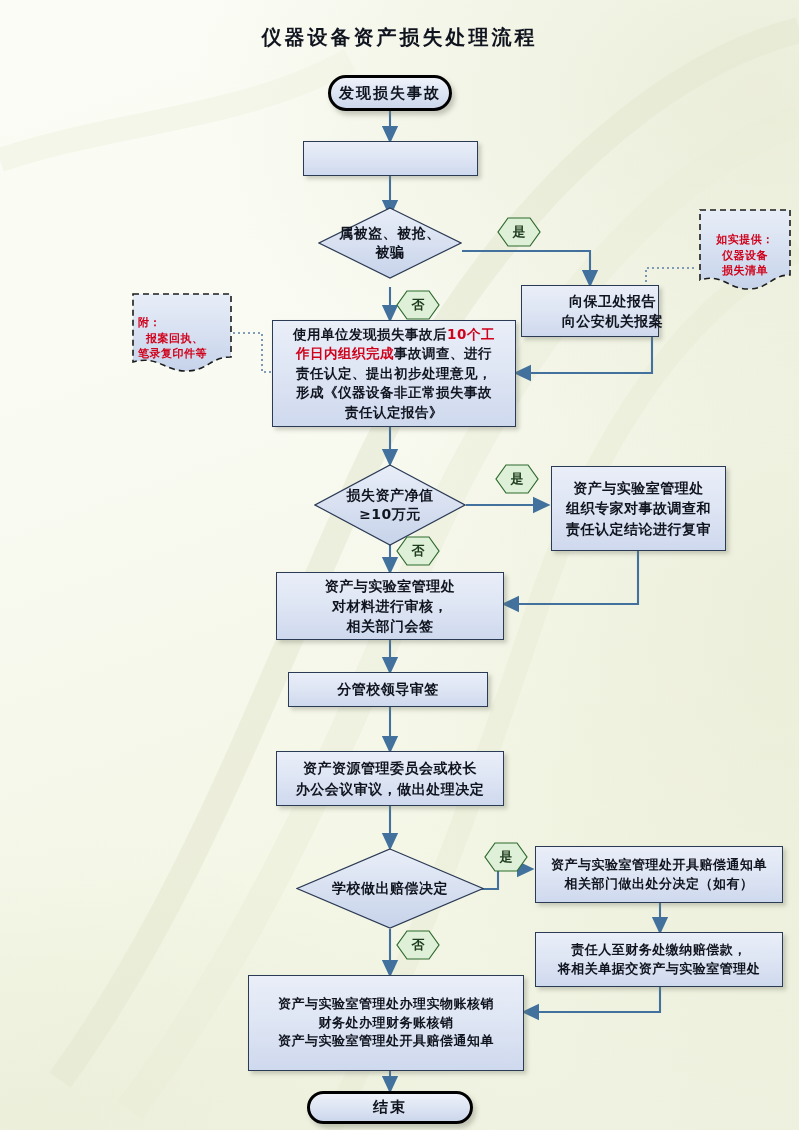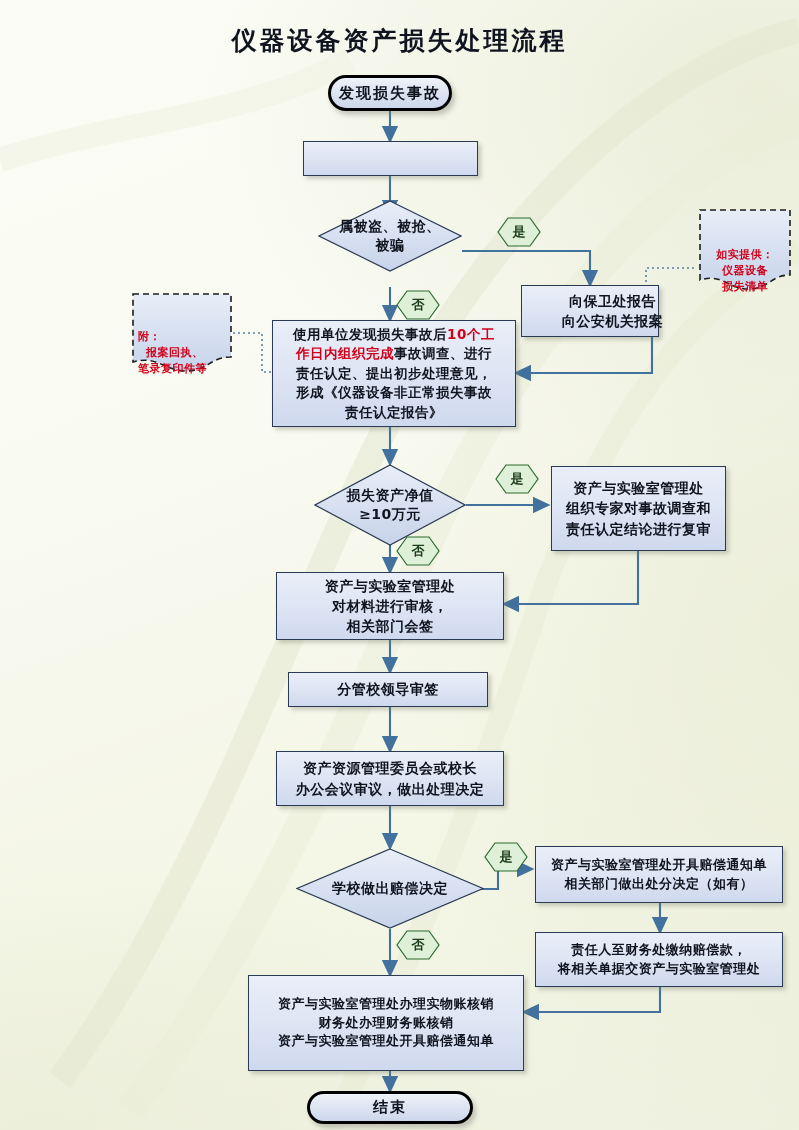--- a/index.html
+++ b/index.html
@@ -64,31 +64,31 @@
     position:absolute;left:0;top:0;width:100%;height:100%;
     display:flex;align-items:center;justify-content:center;
     font-weight:bold;font-size:13px;color:#1d3b1d;
   }
 
   
   .note{position:absolute;}
   .note svg{position:absolute;left:0;top:0;}
   .note .ntext{
     position:absolute;left:0;top:0;width:100%;height:100%;
-    display:flex;flex-direction:column;align-items:center;justify-content:flex-end;
+    display:flex;flex-direction:column;align-items:center;justify-content:center;
     padding-top:9px;box-sizing:border-box;
     color:#d0021b;font-weight:bold;font-size:11px;line-height:1.45;
     letter-spacing:.5px;text-align:center;
   }
   .note .ntext.lft{align-items:flex-start;padding-left:8px;}
 
   
   #title{
     position:absolute;left:0;top:24px;width:799px;text-align:center;
-    font-size:25px;font-weight:bold;color:#10141f;letter-spacing:3px;
+    font-size:20px;font-weight:bold;color:#10141f;letter-spacing:3px;
   }
 
   
   #wires{position:absolute;left:0;top:0;width:799px;height:1130px;}
 </style>
 </head>
 <body>
 
 <div id="stage">
 
@@ -149,21 +149,21 @@
       <path d="M694,268 L646,268 L646,330 L634,330"></path>
     </g>
   </svg>
 
   <div class="node term" style="left:328px;top:75px;width:124px;height:36px;">发现损失事故</div>
 
   <div class="node proc" style="left:303px;top:141px;width:175px;height:35px;">
     <span class="ln"></span>
   </div>
 
-  <div class="dia" style="left:318px;top:200px;width:144px;height:72px;">
+  <div class="dia" style="left:318px;top:207px;width:144px;height:72px;">
     <svg width="144" height="72" viewBox="0 0 144 72">
       <defs>
         <linearGradient id="dgrad1" x1="0" y1="0" x2="0" y2="1">
           <stop offset="0" stop-color="#e9eef8"></stop>
             <stop offset="1" stop-color="#c7d3ea"></stop>
         </linearGradient>
       </defs>
       <path d="M72,1 L143,36 L72,71 L1,36 Z" fill="url(#dgrad1)" stroke="#2b3b55" stroke-width="1.2"></path>
     </svg>
     <div class="dtext">

